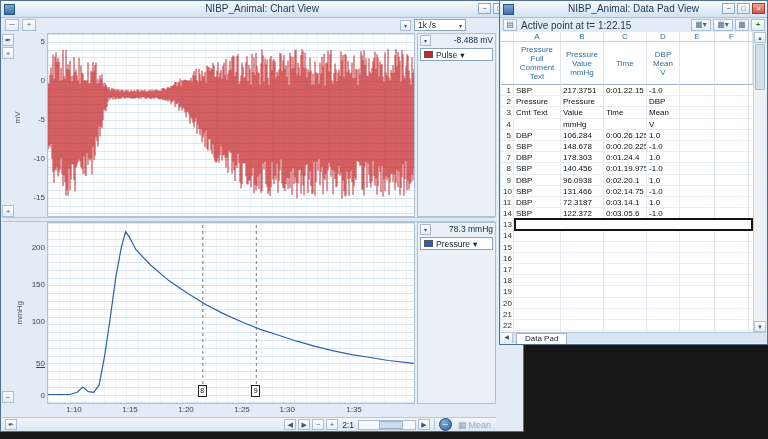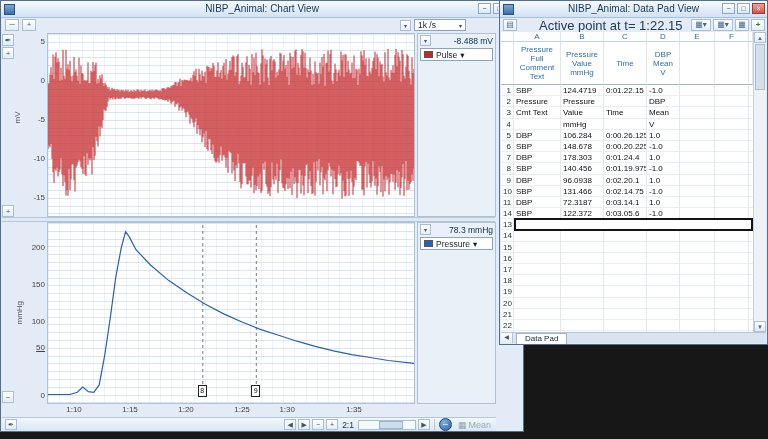--- a/index.html
+++ b/index.html
@@ -56,21 +56,21 @@
   .ylab  { position:absolute; font-size:8px; color:#556; transform:rotate(-90deg); }
   #ylab1 { left:10px; top:112px; }
   #ylab2 { left:4px;  top:305px; width:28px; }
   .flag { position:absolute; top:384px; width:9px; height:12px; background:#fff;
           border:1px solid #222; font-size:7px; line-height:10px; text-align:center;
           color:#111; z-index:5; }
 
   .chpanel { position:absolute; left:416px; width:79px; background:#e9f0f8; border:1px solid #b0c2d2; }
   #chp1 { top:32px; height:184px; }
   #chp2 { top:221px; height:182px; }
-  .chrow1 { display:flex; align-items:center; gap:2px; padding:1px 2px; }
+  .chrow1 { display:flex; align-items:flex-start; gap:2px; padding:1px 2px; }
   .chval { margin-left:auto; font-size:8.5px; color:#102a44; }
   .chcombo { margin:1px 2px; display:flex; align-items:center; gap:3px; background:#fff;
              border:1px solid #8aa4bc; height:13px; font-size:8.5px; padding:0 3px; color:#123; }
   .swatch { width:9px; height:7px; border:1px solid #555; }
 
   .bbar { position:absolute; left:1px; top:416px; width:494px; height:14px;
           background:linear-gradient(#f2f7fb,#dae6f1); border-top:1px solid #b4c6d8;
           display:flex; align-items:center; gap:2px; padding:0 3px; }
   .bicon { width:12px; height:11px; border:1px solid #a9bed2;
            background:linear-gradient(#fff,#e3edf6); font-size:7px; line-height:10px;
@@ -83,21 +83,21 @@
   .scopebtn { width:13px; height:13px; border-radius:50%;
               background:radial-gradient(circle at 35% 30%, #7fb1e0, #2d5f9d);
               color:#fff; font-size:8px; line-height:12px; text-align:center; border:1px solid #1d4a80; }
   .startwrap { display:flex; align-items:center; gap:2px; margin:0 2px 0 4px;
                color:#9aaab8; font-size:9px; }
   .starticon { color:#8fa3b5; font-size:9px; }
 
   
   .dtoolbar { position:absolute; left:1px; top:17px; width:266px; height:14px;
               display:flex; align-items:center; gap:2px; padding:0 2px; }
-  .dstatus { font-size:13px; color:#223a52; margin-left:20px; }
+  .dstatus { font-size:10px; color:#223a52; margin-left:2px; }
   .plusicon { color:#1f8a1f; font-weight:bold; }
 
   #dp-sheet { position:absolute; left:1px; top:31px; width:253px; bottom:12px;
               background:#fff; overflow:hidden; border-right:1px solid #b7c7d6; }
   .grid-row { display:grid; grid-template-columns:13px 47px 43px 43px 33px 35px 34px 1fr; }
   .lt { font-size:8px; line-height:10px; height:10px; text-align:center; color:#2f6fa7;
         border-right:1px solid #dfe5ea; border-bottom:1px solid #c3d2df; background:#fdfdfe; }
   .hd { font-size:8px; line-height:9px; height:43px; color:#2f6fa7; text-align:center;
         white-space:pre-line; display:flex; align-items:center; justify-content:center;
         border-right:1px solid #dfe5ea; border-bottom:1px solid #9fb6ca; overflow:hidden; }
@@ -218,21 +218,21 @@
     </span>
   </div>
 <div class="ytick" style="top: 36px;">5</div>
     <div class="ytick" style="top: 75px;">0</div>
     <div class="ytick" style="top: 114px;">-5</div>
     <div class="ytick" style="top: 153px;">-10</div>
     <div class="ytick" style="top: 192px;">-15</div>
     <div class="ytick" style="top: 242px;">200</div>
     <div class="ytick" style="top: 279px;">150</div>
     <div class="ytick" style="top: 316px;">100</div>
-    <div class="ytick" style="top: 342px; text-decoration: underline;">50</div>
+    <div class="ytick" style="top: 358px; text-decoration: underline;">50</div>
     <div class="ytick" style="top: 390px;">0</div>
     <div class="xtick" style="left: 62px;">1:10</div>
     <div class="xtick" style="left: 118px;">1:15</div>
     <div class="xtick" style="left: 174px;">1:20</div>
     <div class="xtick" style="left: 230px;">1:25</div>
     <div class="xtick" style="left: 272px; text-align: right;">1:30</div>
     <div class="xtick" style="left: 342px;">1:35</div>
     <div class="flag" style="left: 196.818px;">8</div>
     <div class="flag" style="left: 250.254px;">9</div>
   </div>
@@ -283,21 +283,21 @@
 Mean
 V</div>
         <div class="hd"></div>
         <div class="hd"></div>
         <div class="hd"></div>
       </div>
     <div id="rows">
         <div class="srow">
           <div class="c rn">1</div>
           <div class="c">SBP</div>
-          <div class="c">124.4719</div>
+          <div class="c">217.3751</div>
           <div class="c">0:01.22.15</div>
           <div class="c">-1.0</div>
           <div class="c"></div>
           <div class="c"></div>
           <div class="c"></div>
         </div>
         <div class="srow">
           <div class="c rn">2</div>
           <div class="c">Pressure</div>
           <div class="c">Pressure</div>

